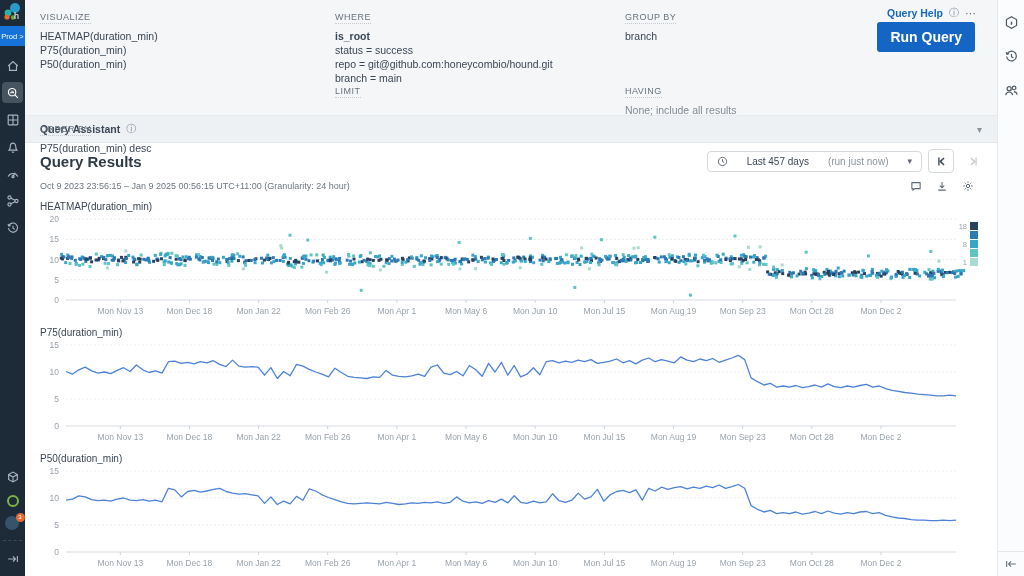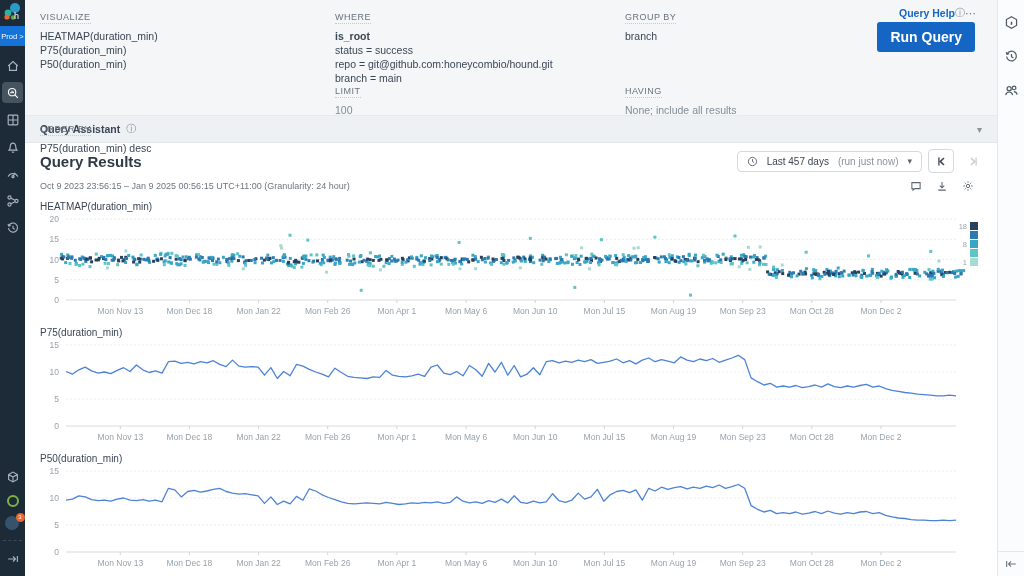--- a/index.html
+++ b/index.html
@@ -37,38 +37,38 @@
   
   .main { position:absolute; left:25px; top:0; width:972px; height:440px; background:#fff; }
 
   .builder { position:relative; height:116px; background:#f4f6f8; border-bottom:1px solid #e6eaed; }
   .bcol { position:absolute; width:270px; }
   .blabel { font-size:9px; letter-spacing:.5px; color:#68737d; display:inline-block;
     border-bottom:1px dotted #c3cad1; padding-bottom:1px; margin-bottom:5px; }
   .bitem { font-size:10.5px; color:#3a4654; line-height:14px; }
   .bitem.bold { font-weight:bold; }
   .bitem.muted { color:#828c96; }
-  .qhelp { position:absolute; top:6px; right:20px; display:flex; align-items:center; }
+  .qhelp { position:absolute; top:6px; right:20px; display:flex; align-items:center; gap:6px; }
   .qhelp-link { color:#1566c4; font-size:10.5px; font-weight:bold; cursor:pointer; }
   .qmark { color:#828c96; font-size:10px; cursor:pointer; }
   .dots { color:#68737d; font-size:11px; letter-spacing:1px; cursor:pointer; }
   .run-btn { position:absolute; top:22px; right:22px; background:#1566c4; color:#fff;
     font-size:14px; font-weight:bold; border:none; border-radius:3px; padding:7px 13px; cursor:pointer; }
 
   .assistant { height:27px; background:#eef1f4; border-bottom:1px solid #e3e7ea;
     display:flex; align-items:center; padding:0 15px; }
   .assistant-title { font-size:10.5px; font-weight:bold; color:#3a4654; }
   .assistant .qmark { margin-left:6px; }
   .assistant-chev { margin-left:auto; color:#8a939c; font-size:10px; cursor:pointer; }
 
   .results { padding:6px 11px 0 15px; }
   .res-header { display:flex; align-items:center; justify-content:space-between; }
   .res-title { font-size:15px; font-weight:bold; color:#2e3a45; }
   .controls { display:flex; align-items:center; gap:6px; }
-  .time-pill { display:flex; gap:9px; border:1px solid #d4d9de; background:#fff;
+  .time-pill { display:flex; gap:19px; border:1px solid #d4d9de; background:#fff;
     border-radius:4px; padding:4px 9px; cursor:pointer; }
   .time-pill .t-main { font-size:10px; color:#3a4654; }
   .time-pill .t-note { font-size:10px; color:#8a939c; }
   .sq-btn { width:26px; height:24px; border:1px solid #d4d9de; background:#fff; border-radius:4px;
     display:flex; align-items:center; justify-content:center; cursor:pointer; }
   .sq-btn.disabled { border-color:transparent; opacity:.45; }
 
   .meta-row { display:flex; align-items:center; justify-content:space-between; margin-top:7px; }
   .date-line { font-size:9px; color:#6b7680; }
   .meta-icons { display:flex; gap:14px; align-items:center; padding-right:12px; }
@@ -203,21 +203,20 @@
       <div class="bcol" style="left:600px; top:6px;">
         <div class="blabel">GROUP BY</div>
         <div class="bitem">branch</div>
       </div>
       <div class="bcol" style="left:15px; top:80px;margin-top:38px;">
         <div class="blabel">ORDER BY</div>
         <div class="bitem">P75(duration_min) desc</div>
       </div>
       <div class="bcol" style="left:310px; top:80px;">
         <div class="blabel">LIMIT</div>
-        <div class="bitem muted">100</div>
       </div>
       <div class="bcol" style="left:600px; top:80px;">
         <div class="blabel">HAVING</div>
         <div class="bitem muted">None; include all results</div>
       </div>
 
       <div class="qhelp">
         <span class="qhelp-link">Query Help</span>
         <span class="qmark">ⓘ</span>
         <span class="dots">⋯</span>

